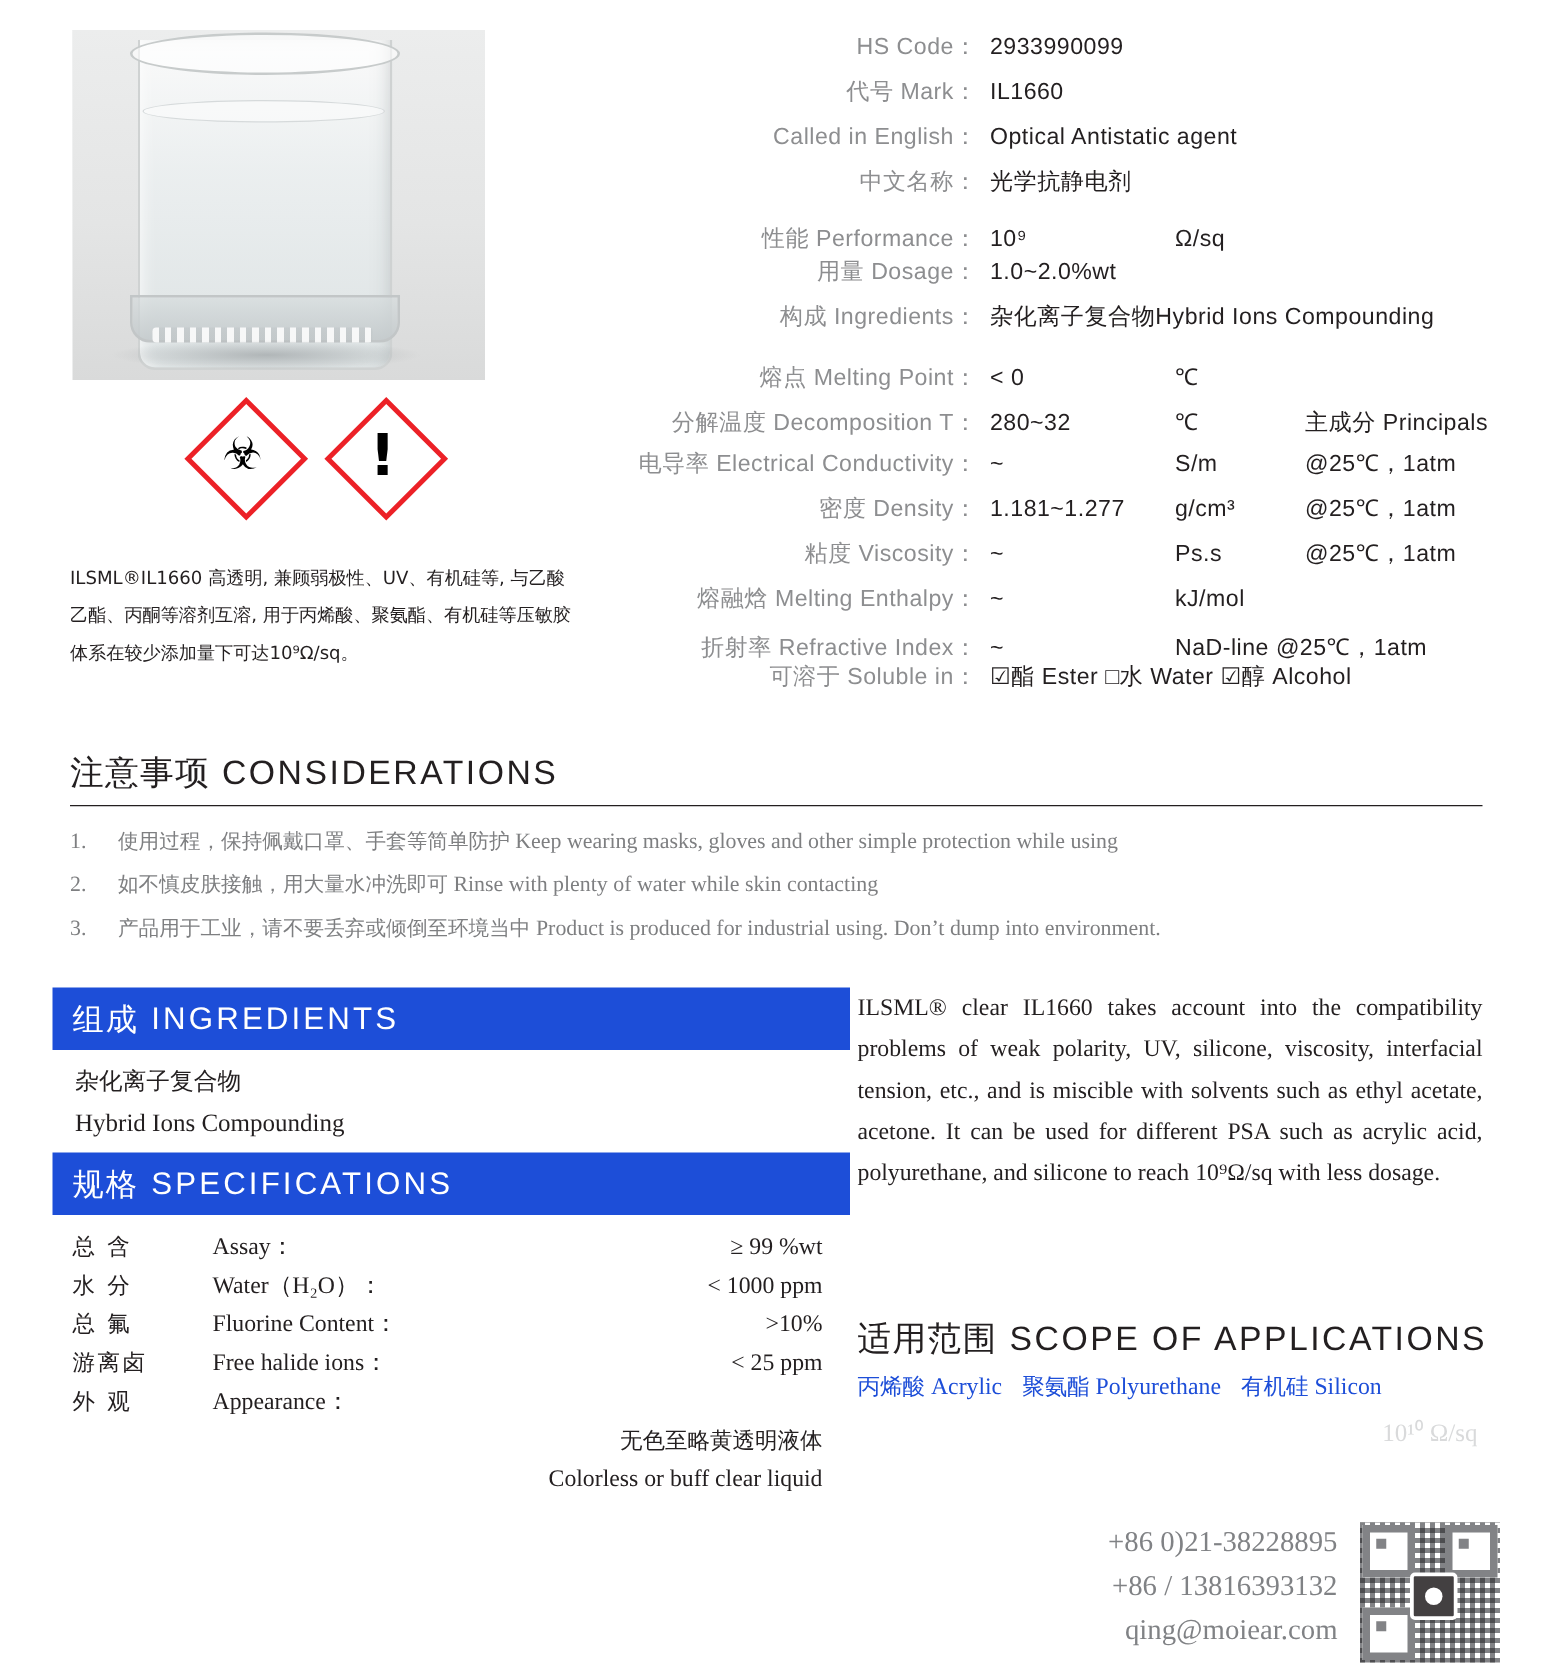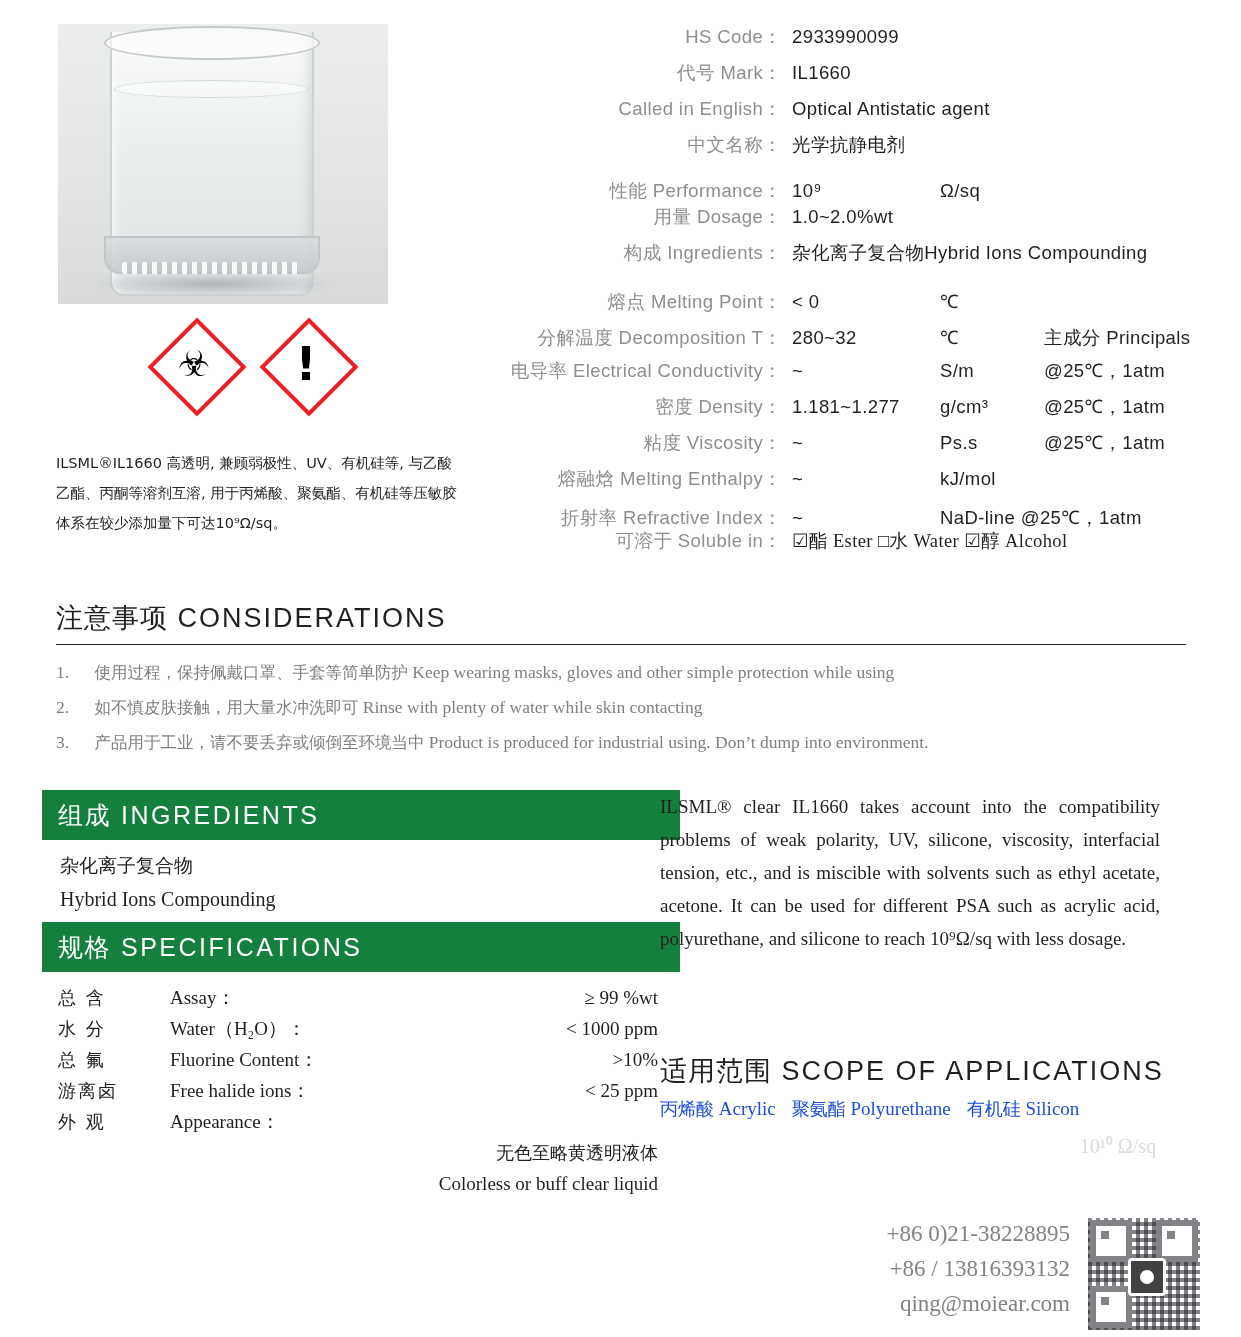--- a/index.html
+++ b/index.html
@@ -155,21 +155,21 @@
   .spec-unit {
     width: 104px;
     color: #231f20;
     white-space: nowrap;
     margin-top: 12px;
   }
   .spec-cond {
     color: #231f20;
     white-space: nowrap;
   }
-  .cb { font-family: Liberation Serif, serif; }
+  .cb { font-family: Liberation Sans, sans-serif; }
 
   
   .considerations {
     position: absolute;
     left: 56px; top: 600px;
     width: 1130px;
   }
   .sec-title {
     font-size: 27px;
     color: #231f20;
@@ -193,21 +193,21 @@
   .consider-item .num { display: inline-block; width: 34px; }
   .consider-item .zh { font-family: "DejaVu Sans", sans-serif; font-size: 16.5px; }
 
   
   .left-lower {
     position: absolute;
     left: 42px; top: 790px;
     width: 638px;
   }
   .bar {
-    background: #15803d;
+    background: #1d4ed8;
     color: #ffffff;
     height: 50px;
     display: flex;
     align-items: center;
     padding-left: 16px;
     font-size: 25px;
     letter-spacing: 1.5px;
     font-family: "DejaVu Sans", sans-serif;
   }
   .bar .en { font-family: "Liberation Sans", sans-serif; letter-spacing: 2.5px; margin-left: 10px; }
@@ -256,21 +256,21 @@
     padding-right: 22px;
     font-size: 19px;
     line-height: 31px;
     font-family: "Liberation Serif", serif;
   }
   .appearance-val .zh { font-family: "DejaVu Sans", sans-serif; font-size: 18px; }
 
   
   .right-lower {
     position: absolute;
-    left: 660px; top: 790px;
+    left: 686px; top: 790px;
     width: 500px;
   }
   .desc-para {
     font-size: 19px;
     line-height: 33px;
     font-family: "Liberation Serif", serif;
     text-align: justify;
     color: #231f20;
   }
 

